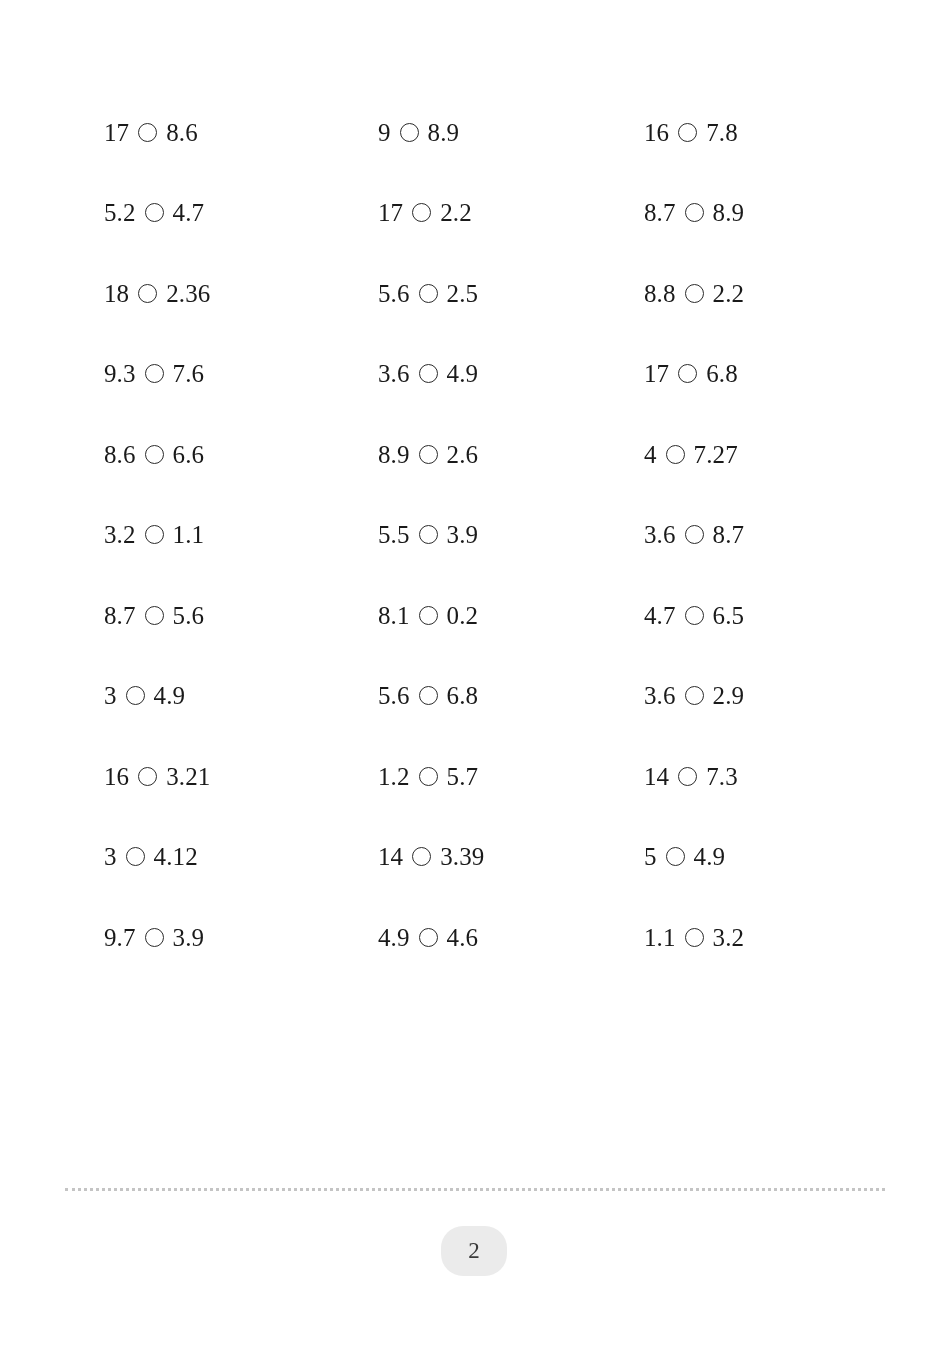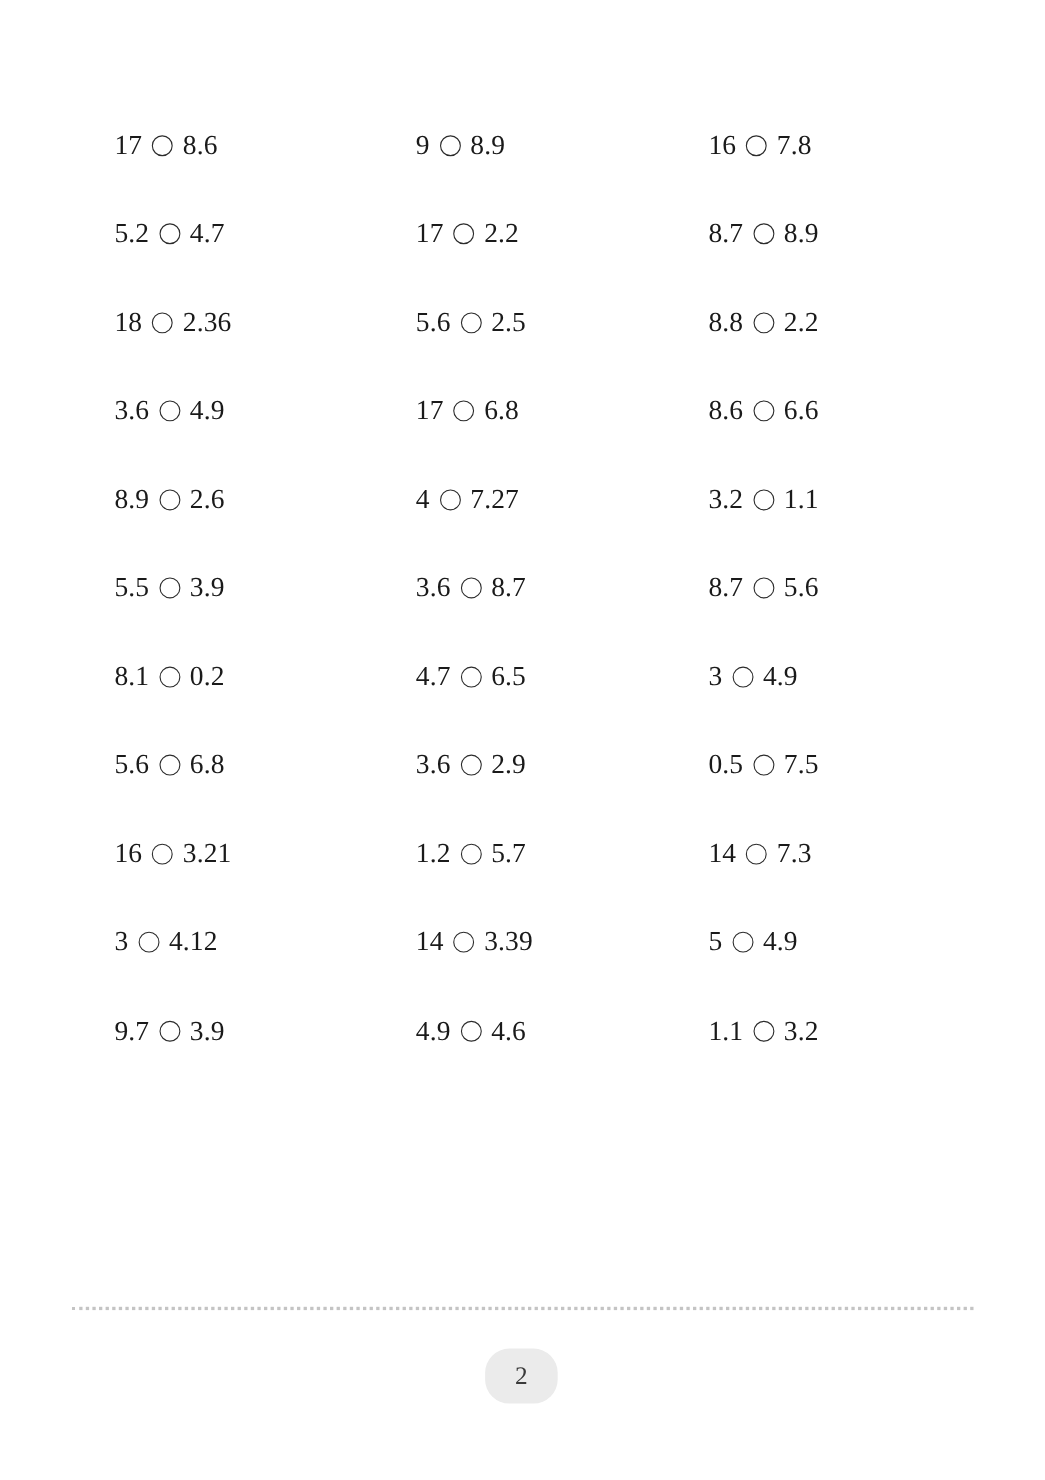--- a/index.html
+++ b/index.html
@@ -129,20 +129,25 @@
         <span class="operand">5.6</span>
         <span class="compare-circle"></span>
         <span class="operand">2.5</span>
       </div>
       <div class="problem">
         <span class="operand">8.8</span>
         <span class="compare-circle"></span>
         <span class="operand">2.2</span>
       </div>
       <div class="problem">
+        <span class="operand">9.3</span>
+        <span class="compare-circle"></span>
+        <span class="operand">7.6</span>
+      </div>
+      <div class="problem">
         <span class="operand">3.6</span>
         <span class="compare-circle"></span>
         <span class="operand">4.9</span>
       </div>
       <div class="problem">
         <span class="operand">17</span>
         <span class="compare-circle"></span>
         <span class="operand">6.8</span>
       </div>
       <div class="problem">
@@ -197,25 +202,20 @@
       </div>
       <div class="problem">
         <span class="operand">5.6</span>
         <span class="compare-circle"></span>
         <span class="operand">6.8</span>
       </div>
       <div class="problem">
         <span class="operand">3.6</span>
         <span class="compare-circle"></span>
         <span class="operand">2.9</span>
-      </div>
-      <div class="problem">
-        <span class="operand">0.5</span>
-        <span class="compare-circle"></span>
-        <span class="operand">7.5</span>
       </div>
       <div class="problem">
         <span class="operand">16</span>
         <span class="compare-circle"></span>
         <span class="operand">3.21</span>
       </div>
       <div class="problem">
         <span class="operand">1.2</span>
         <span class="compare-circle"></span>
         <span class="operand">5.7</span>

